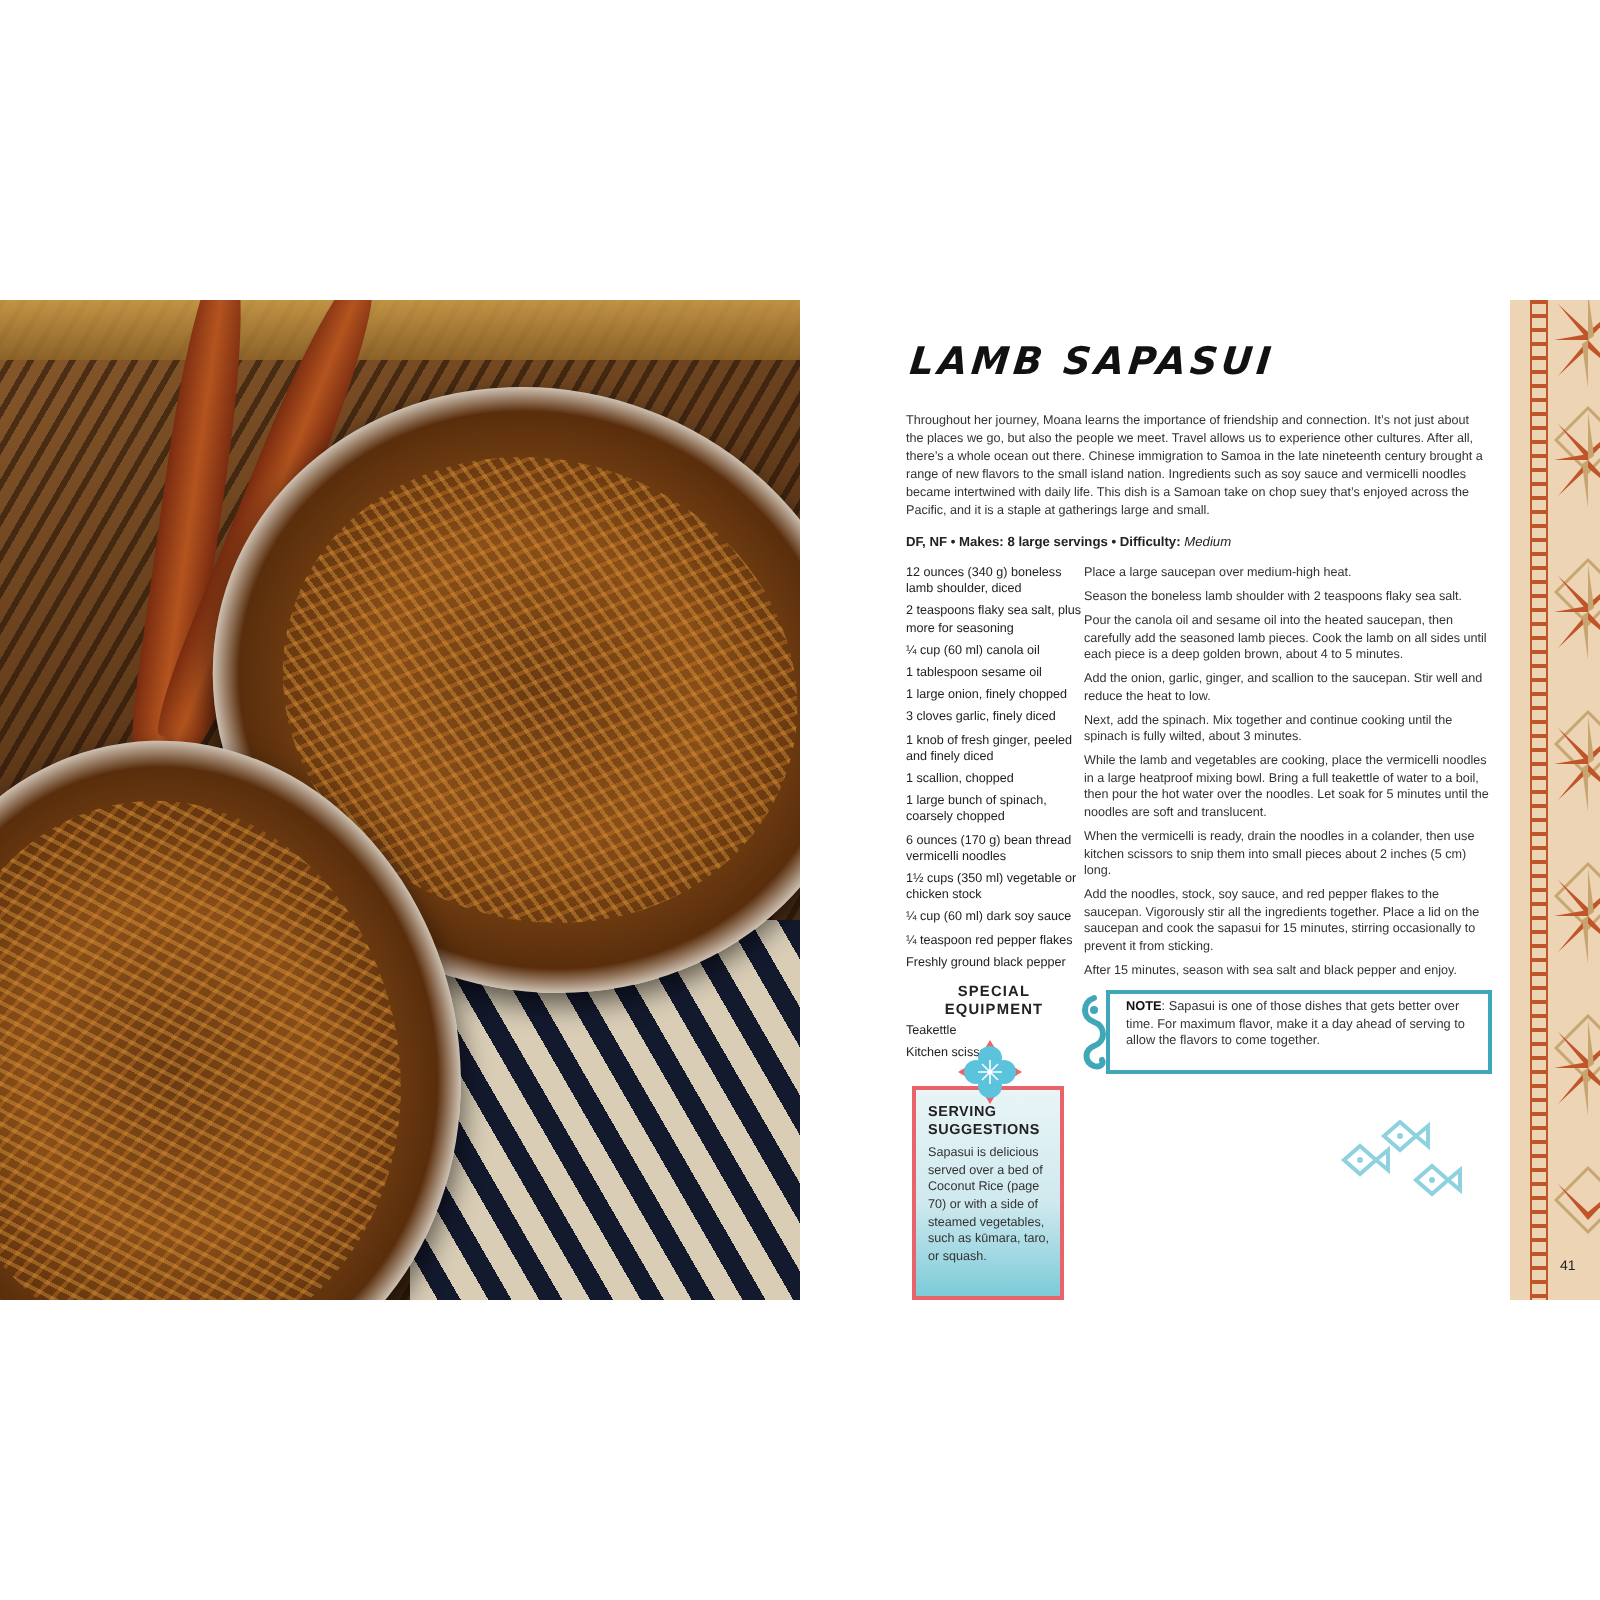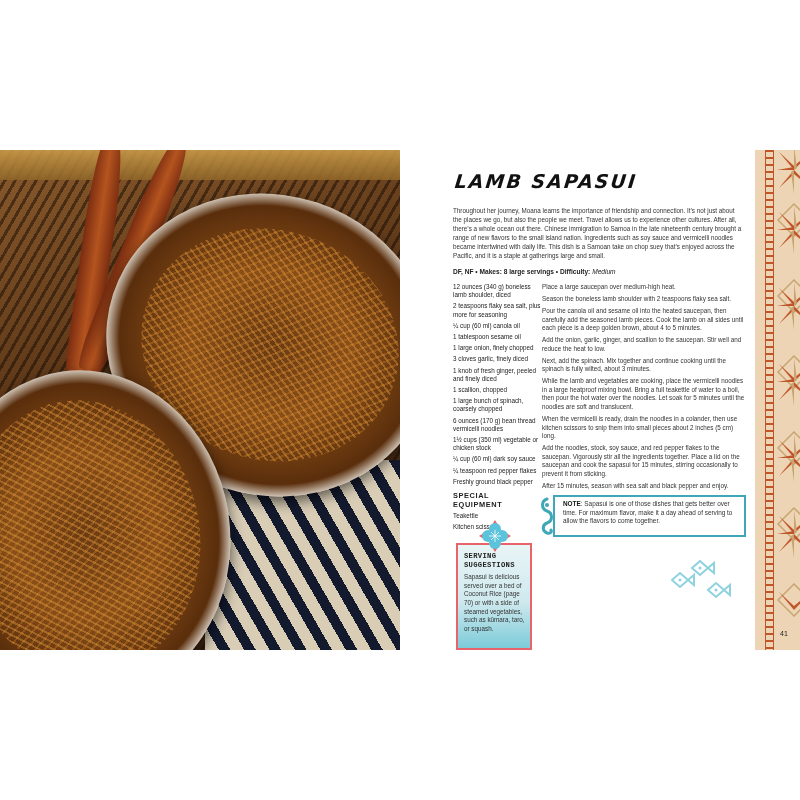--- a/index.html
+++ b/index.html
@@ -41,35 +41,35 @@
     .recipe { position: absolute; left: 453px; top: 170px; width: 300px; }
     .title { font-family: "DejaVu Sans", sans-serif; font-weight: bold; font-style: italic;
       font-size: 19px; letter-spacing: 2px; color: #111; transform: skewX(-6deg); margin-left: 2px; }
     .intro { margin-top: 14px; font-size: 6.3px; line-height: 9.1px; color: #333; width: 292px; }
     .meta { margin-top: 7px; font-size: 6.6px; font-weight: bold; color: #222; }
     .meta .md { font-weight: normal; font-style: italic; }
 
     .cols { position: absolute; left: 453px; top: 283px; width: 300px; }
     .ingredients { position: absolute; left: 0; top: 0; width: 88px; }
     .ingredients .ing { font-size: 6.3px; line-height: 8.2px; color: #222; margin-bottom: 3px; }
-    .ingredients .eq-head { font-size: 7.4px; font-weight: bold; letter-spacing: 0.6px; color: #222; margin-top: 5px; margin-bottom: 3px; }
+    .ingredients .eq-head { font-size: 7.4px; font-weight: bold; letter-spacing: 0.6px; color: #222; margin-top: 5px; margin-bottom: 3px; text-align: center; }
     .steps { position: absolute; left: 89px; top: 0; width: 205px; }
     .steps .step { font-size: 6.3px; line-height: 8.6px; color: #333; margin-bottom: 3.4px; }
 
     .note { position: absolute; left: 553px; top: 495px; width: 193px; height: 42px;
       border: 2px solid #3fa7b8; padding: 3px 6px 3px 8px; background: #fff; }
     .note .txt { font-size: 6.4px; line-height: 8.7px; color: #333; }
     .note .lbl { font-weight: bold; color: #111; }
     .note-icon { position: absolute; left: 539px; top: 497px; width: 16px; height: 40px; }
 
     .serving { position: absolute; left: 456px; top: 543px; width: 76px; height: 107px;
       border: 2px solid #e8646a;
       background: linear-gradient(180deg, #e9f5f6 0%, #cfe9ee 55%, #7ccbd9 100%);
       padding: 7px 5px 5px 6px; }
-    .serving .head { font-size: 7.2px; font-weight: bold; color: #222; line-height: 8.6px; letter-spacing: 0.3px; font-family: Liberation Mono, monospace; }
+    .serving .head { font-size: 7.2px; font-weight: bold; color: #222; line-height: 8.6px; letter-spacing: 0.3px; }
     .serving .body { margin-top: 4px; font-size: 6.3px; line-height: 8.6px; color: #333; }
     .flower { position: absolute; left: 477px; top: 518px; width: 36px; height: 36px; }
 
     .fish { position: absolute; left: 670px; top: 560px; width: 80px; height: 50px; }
 
     .strip { position: absolute; left: 755px; top: 150px; width: 45px; height: 500px;
       background: #ecd4b4; overflow: hidden; }
     .strip .chain { position: absolute; left: 10px; top: 0; width: 9px; height: 500px;
       background:
         repeating-linear-gradient(180deg, #c1552a 0 2px, rgba(0,0,0,0) 2px 7px);

